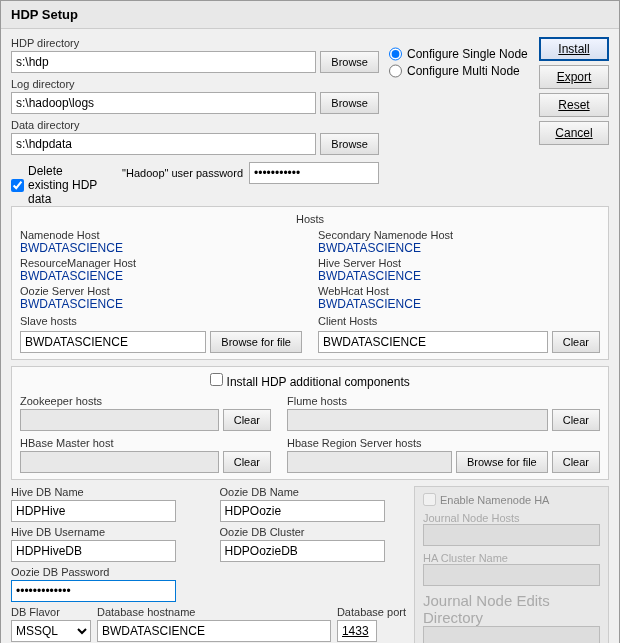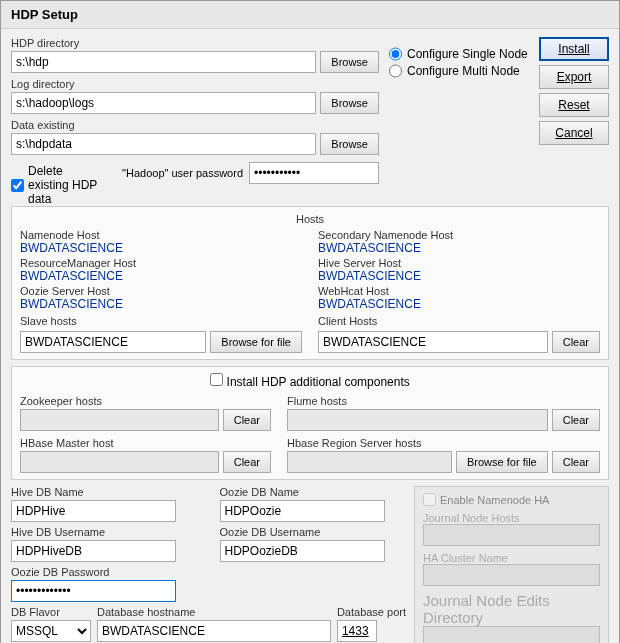--- a/index.html
+++ b/index.html
@@ -202,21 +202,21 @@
 
         <div class="field-row">
           <div class="field-label">Log directory</div>
           <div class="field-input-row">
             <input type="text" class="text-input" value="s:\hadoop\logs" style="">
             <button class="btn">Browse</button>
           </div>
         </div>
 
         <div class="field-row">
-          <div class="field-label">Data existing</div>
+          <div class="field-label">Data directory</div>
           <div class="field-input-row">
             <input type="text" class="text-input" value="s:\hdpdata" style="">
             <button class="btn">Browse</button>
           </div>
         </div>
 
         <div style="display:flex; align-items:flex-start; gap:12px; margin-top:3px;">
 
           <div style="display:flex; align-items:center; gap:4px; margin-top:4px;">
             <input type="checkbox" checked="" style="">
@@ -357,21 +357,21 @@
             <div class="field-label">Oozie DB Name</div>
             <input type="text" class="text-input" value="HDPOozie" style="">
           </div>
 
           <div>
             <div class="field-label">Hive DB Username</div>
             <input type="text" class="text-input" value="HDPHiveDB" style="">
           </div>
 
           <div>
-            <div class="field-label">Oozie DB Username</div>
+            <div class="field-label">Oozie DB Cluster</div>
             <input type="text" class="text-input" value="HDPOozieDB" style="">
           </div>
 
 
           <div>
             <div class="field-label">Oozie DB Password</div>
             <input type="password" class="text-input" style="border-color: rgb(0, 120, 215);" value="password12345">
           </div>
         </div>
 

